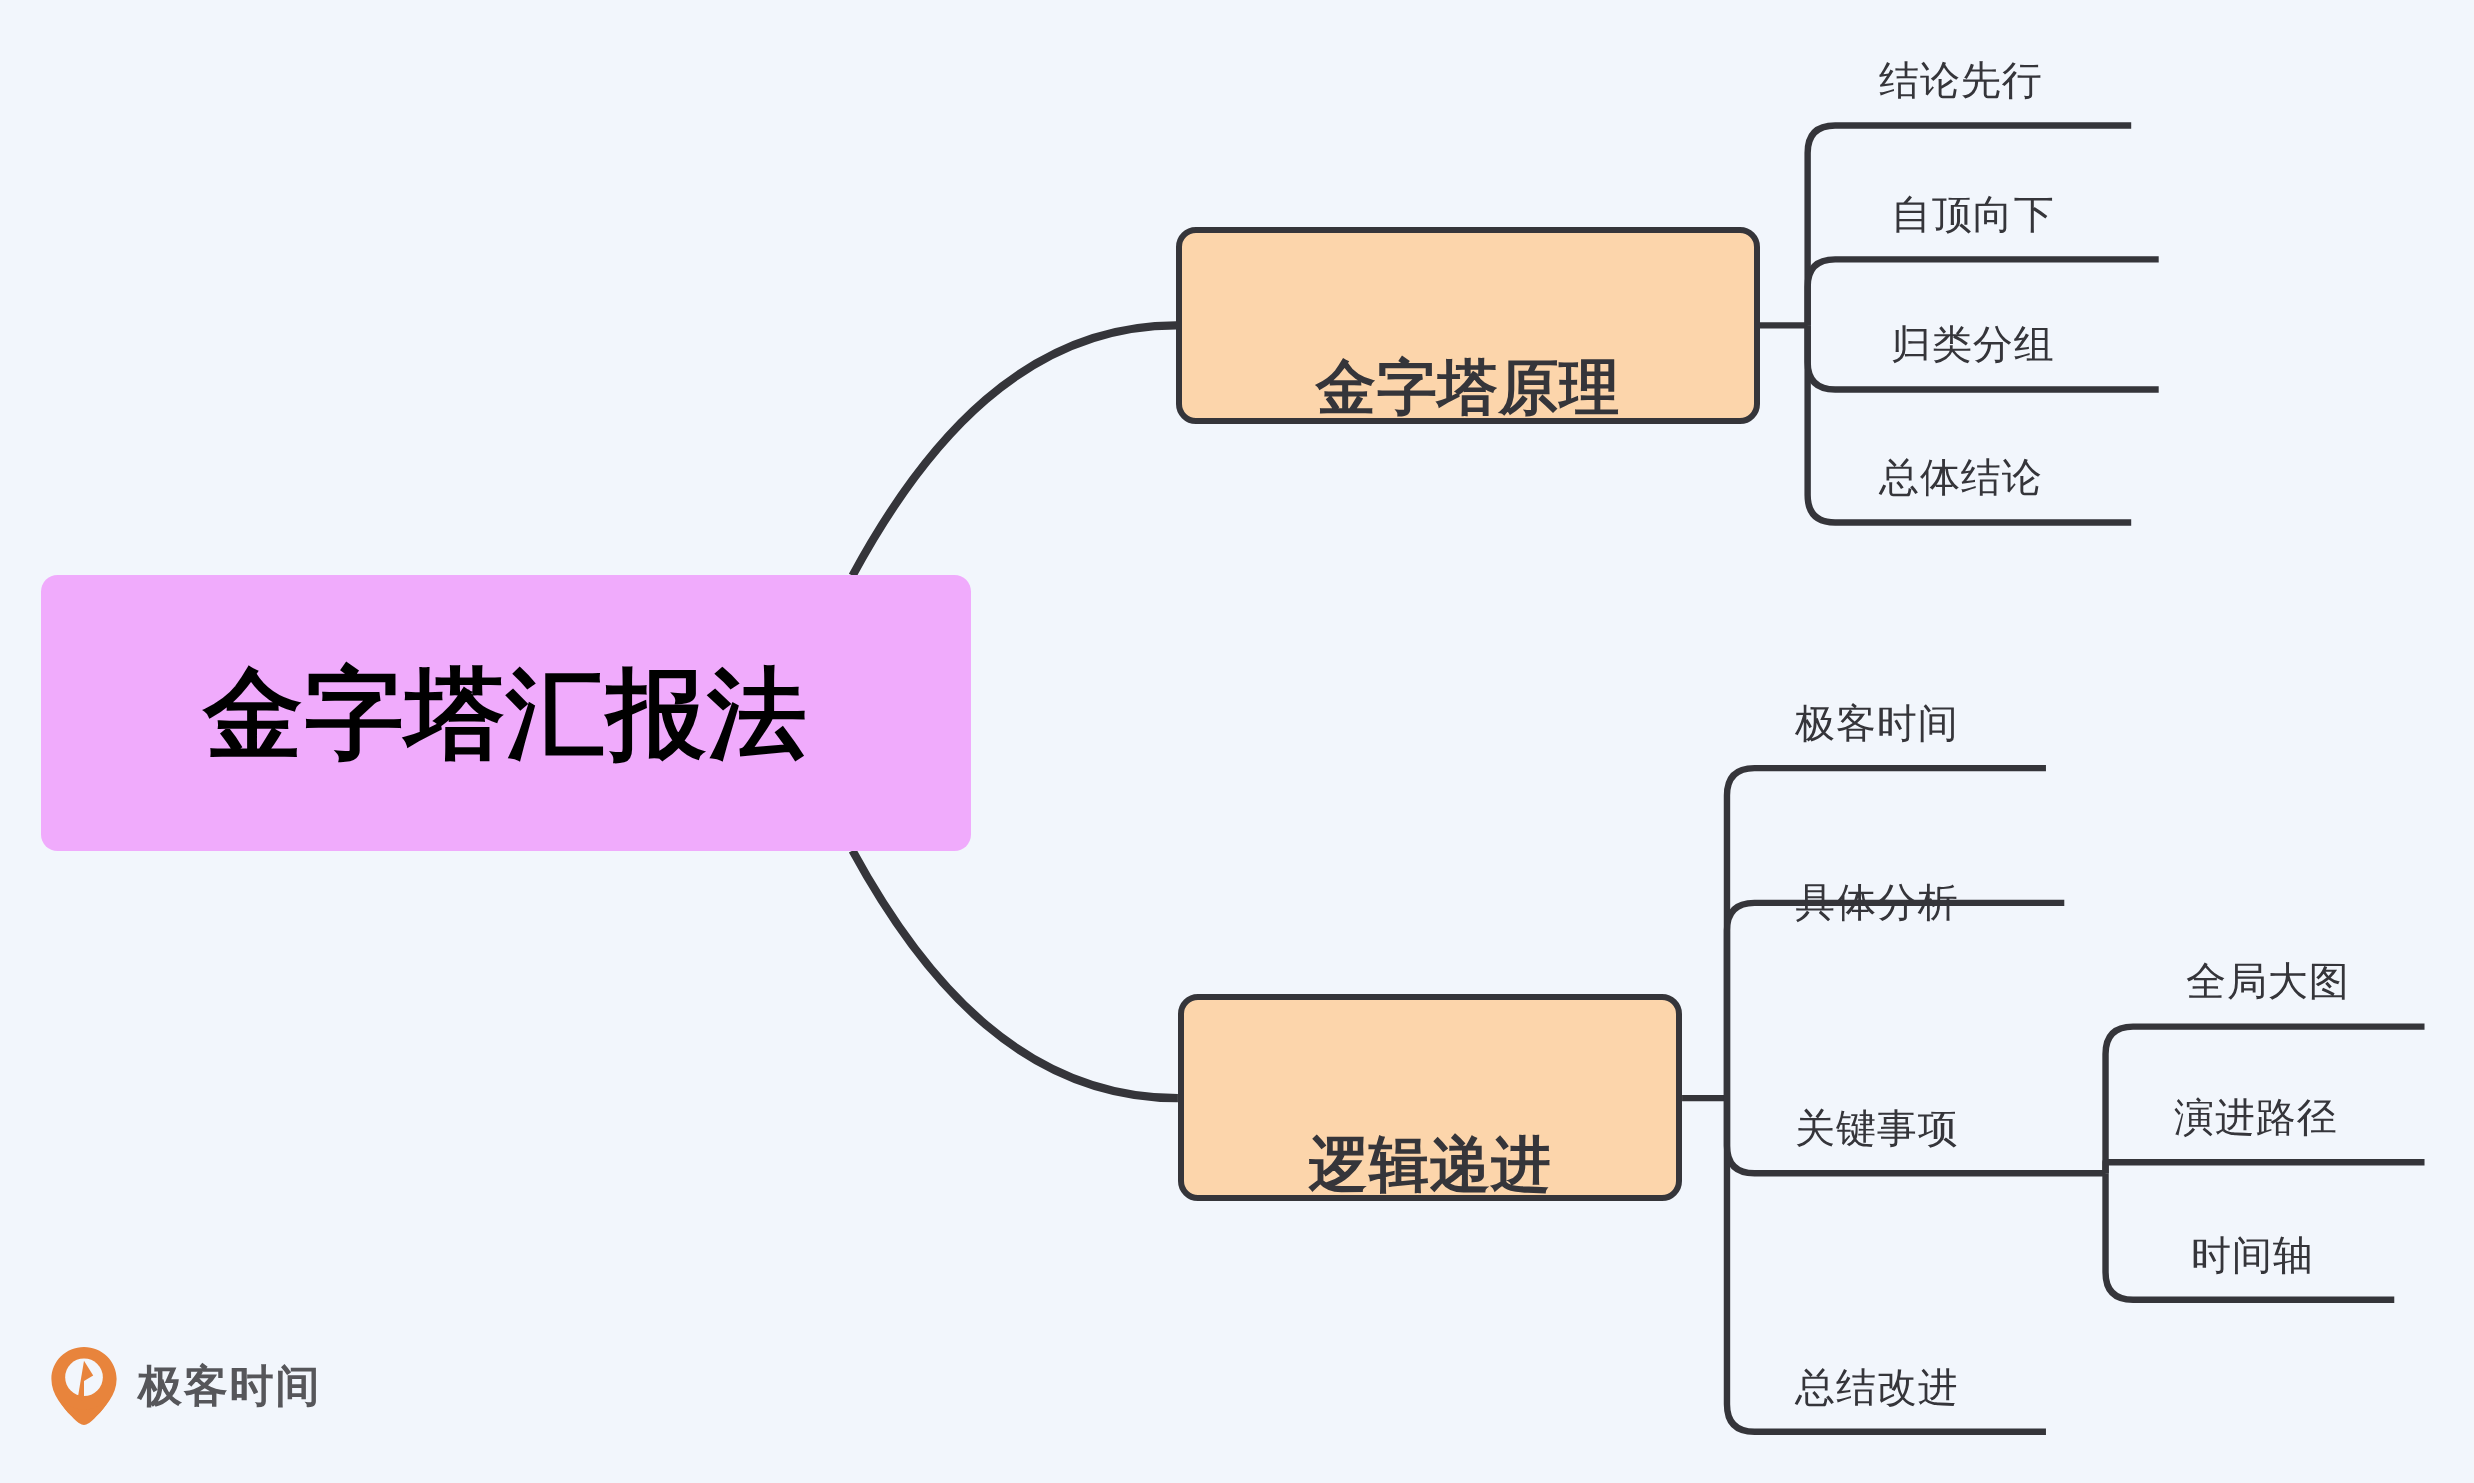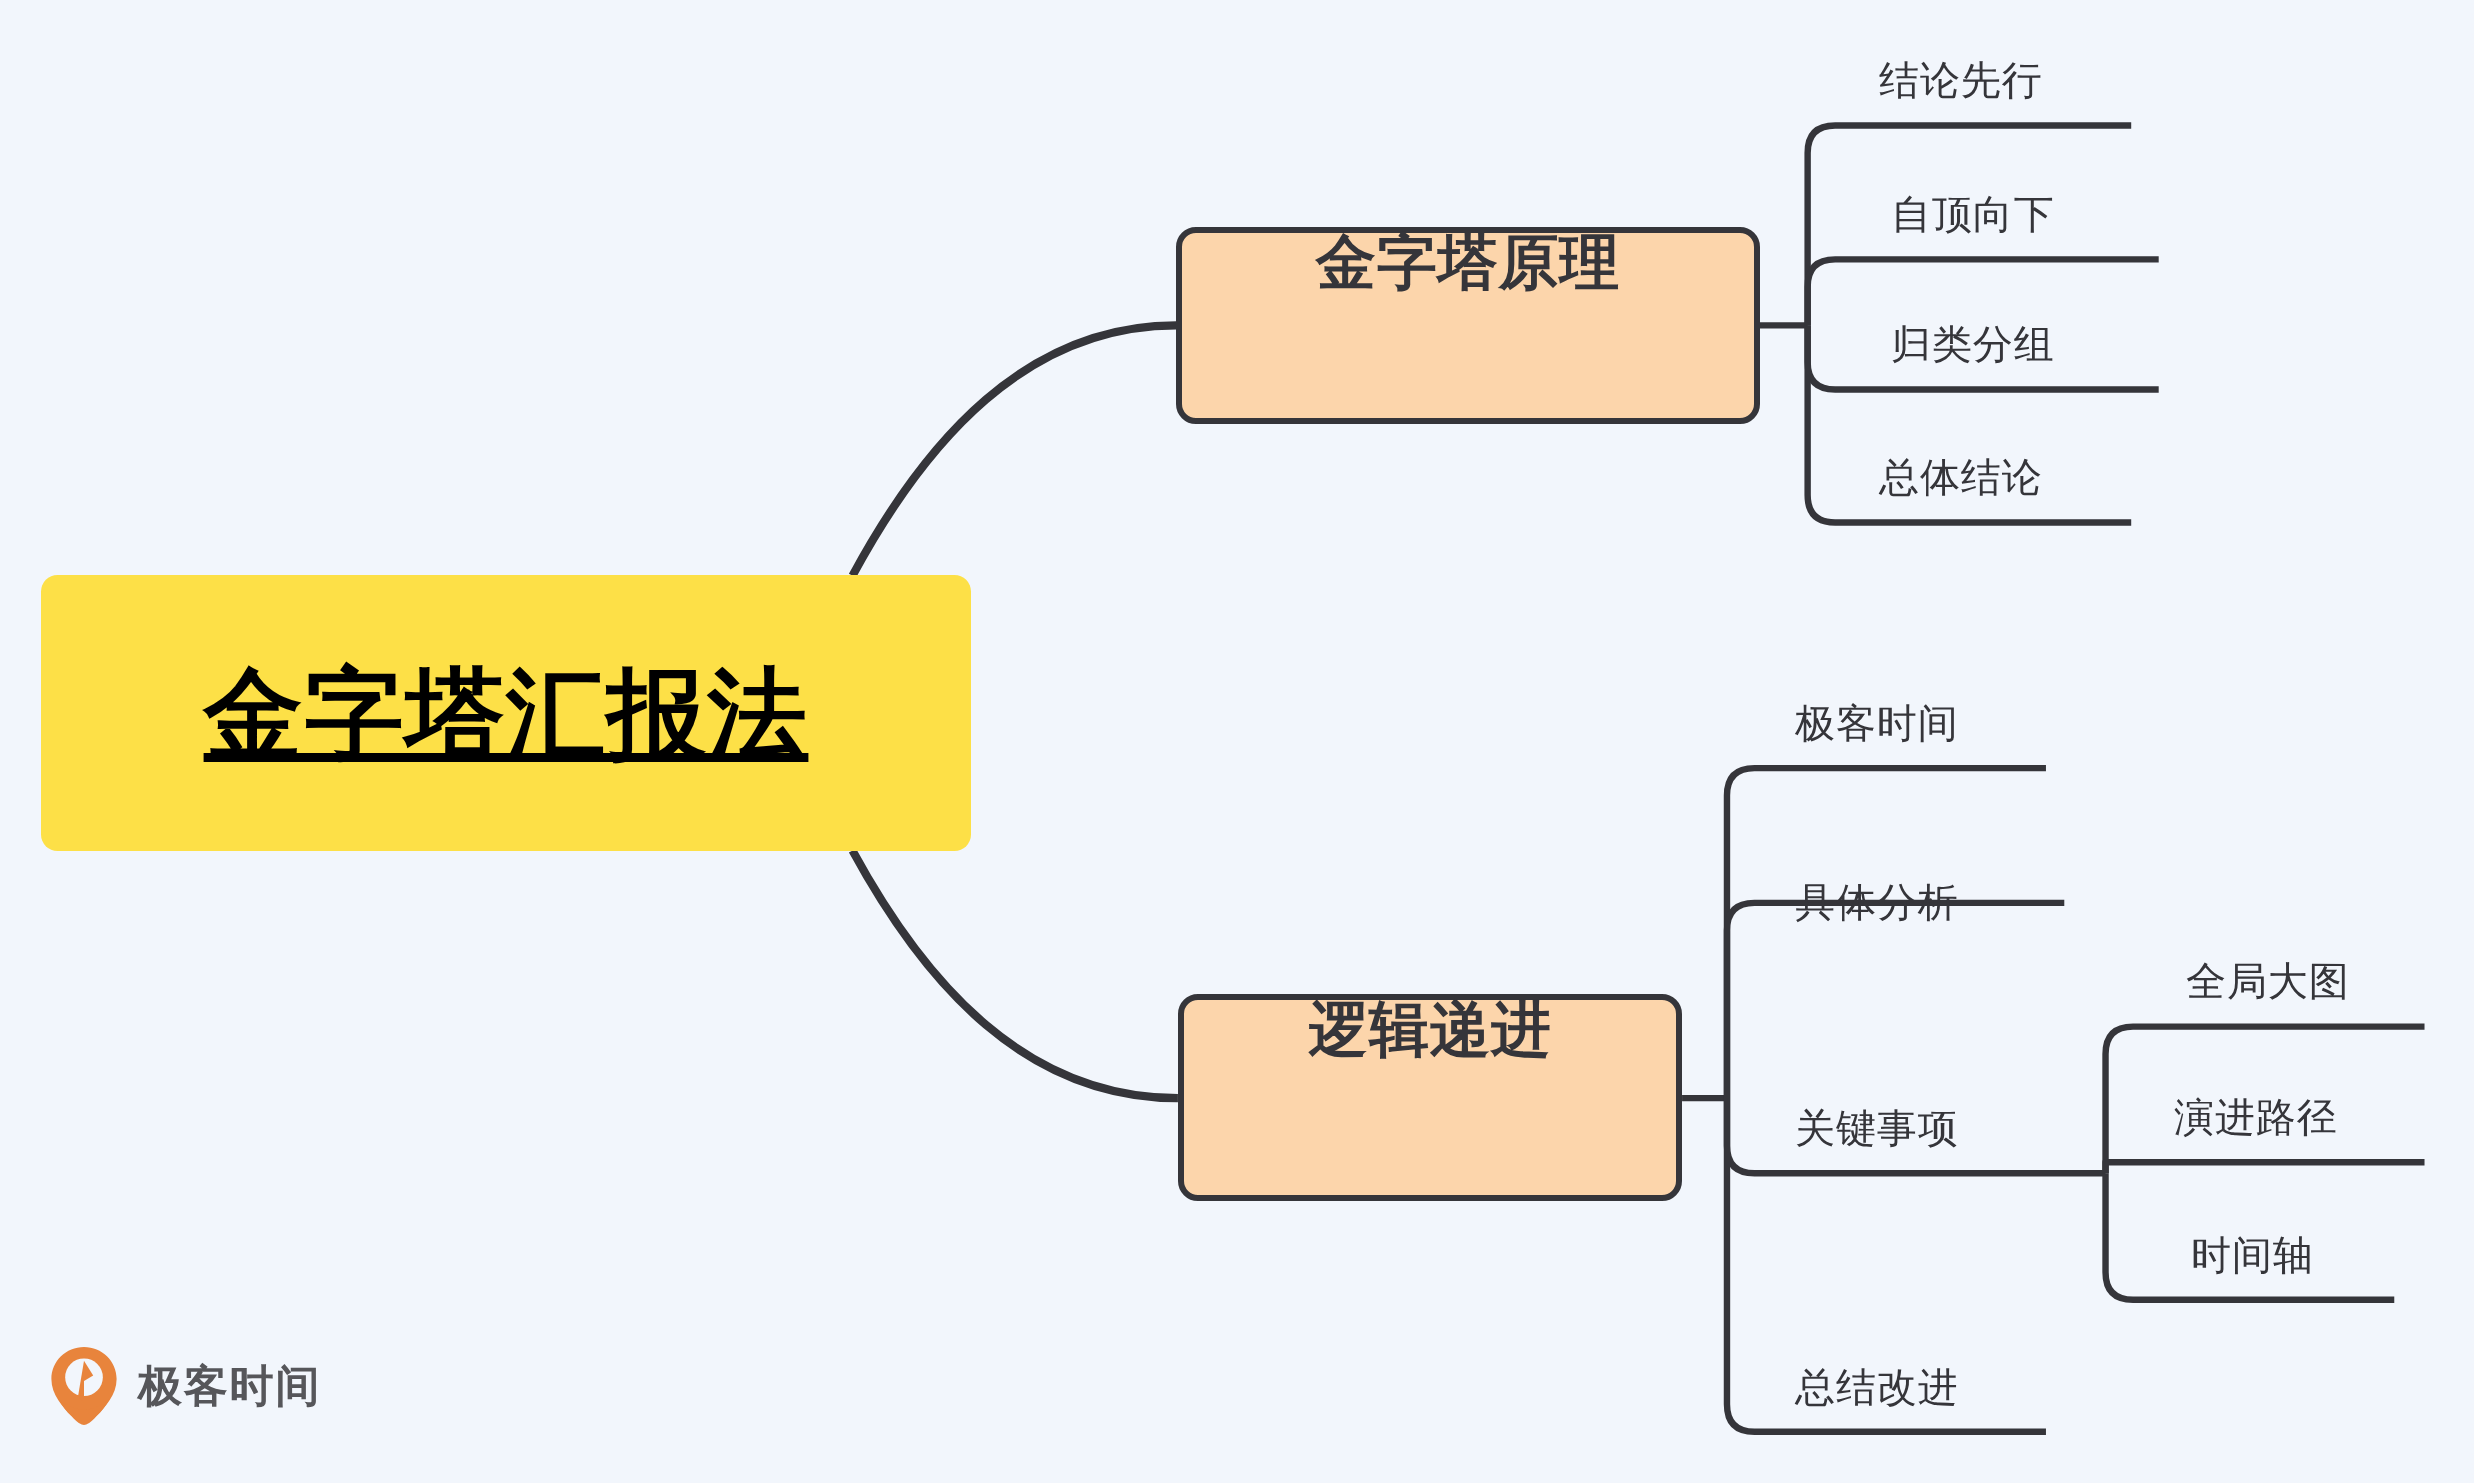--- a/index.html
+++ b/index.html
@@ -41,45 +41,44 @@
     stroke-linejoin: round;
   }
 
   
   .node-root {
     position: absolute;
     left: 41px;
     top: 575px;
     width: 930px;
     height: 276px;
-    background: #fde047;
+    background: #f0abfc;
     border-radius: 16.5px;
     display: flex;
     align-items: center;
     justify-content: center;
     z-index: 3;
-    text-decoration: underline;
   }
   .node-root .label {
     font-size: 99px;
     font-weight: bold;
     color: #000000;
     letter-spacing: 1.8px;
     line-height: 1;
     white-space: nowrap;
   }
 
   
   .node-branch {
     position: absolute;
     background: #fcd5ab;
     border: 6.4px solid #35353a;
     border-radius: 20px;
     display: flex;
-    align-items: flex-start;
+    align-items: flex-end;
     justify-content: center;
     box-sizing: border-box;
     z-index: 3;
   }
   .node-branch .label {
     font-size: 60px;
     font-weight: bold;
     color: #35353a;
     letter-spacing: 0.9px;
     line-height: 1;

